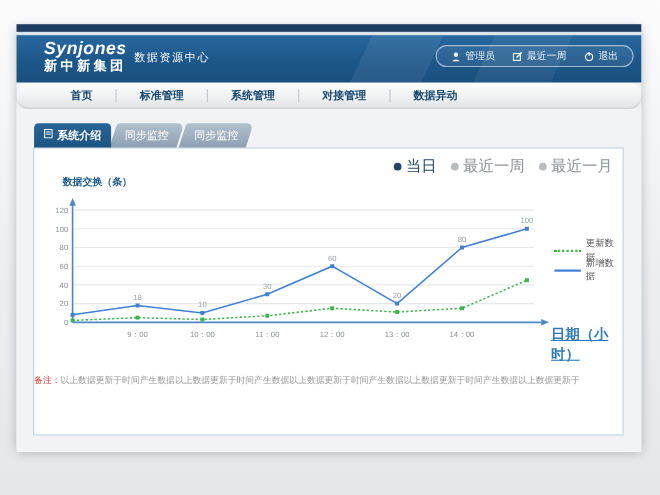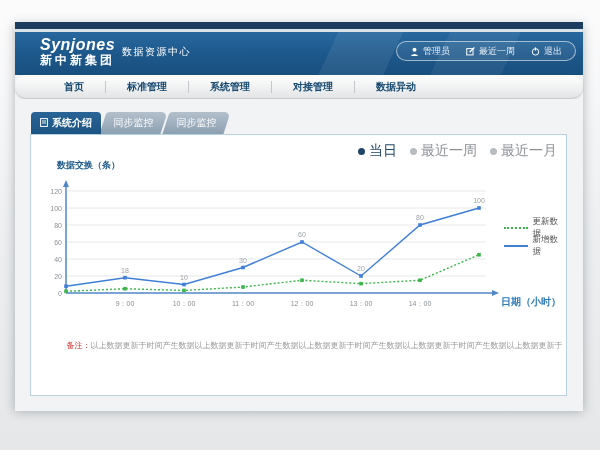--- a/index.html
+++ b/index.html
@@ -47,23 +47,23 @@
   .filter { display:flex; align-items:center; gap:4px; font-size:14px; color:#8d9297; cursor:pointer; }
   .dot { width:7px; height:7px; border-radius:50%; background:#b8bcbf; }
   .filter.sel .dot { background:#1f4568; }
   .filter.sel { color:#1f4568; }
   .ylabel { position:absolute; left:26px; top:24px; font-size:9px; font-weight:bold; color:#1f5c8b; }
   .chart-svg { position:absolute; left:15px; top:45px; }
   .legend { position:absolute; left:473px; top:84px; }
   .legend-row { display:flex; align-items:center; gap:5px; height:18px; cursor:default; }
   .legend-row .sample { width:24px; height:0; }
   .legend-row .lg-label { font-size:8.5px; color:#555; }
-  .xlabel { position:absolute; left:470px; top:160px; font-size:10px; font-weight:bold; color:#2e7cb8; }
-  .note { position:absolute; left:0; top:205px; width:100%; text-align:center;
-    font-size:8px; color:#999; white-space:nowrap;padding-left:32px; }
+  .xlabel { position:absolute; left:470px; top:160px; font-size:13px; font-weight:bold; color:#2e7cb8;text-decoration:underline; }
+  .note { position:absolute; left:0; top:205px; width:100%; 
+    font-size:8px; color:#999; white-space:nowrap; }
   .note .red { color:#d0342c; }
   svg text { font-family:"Liberation Sans","DejaVu Sans",sans-serif; }
 </style>
 </head>
 <body>
 
 <div class="stage">
   <div class="card">
     <div class="accent"></div>
     <div class="accent-gap"></div>

